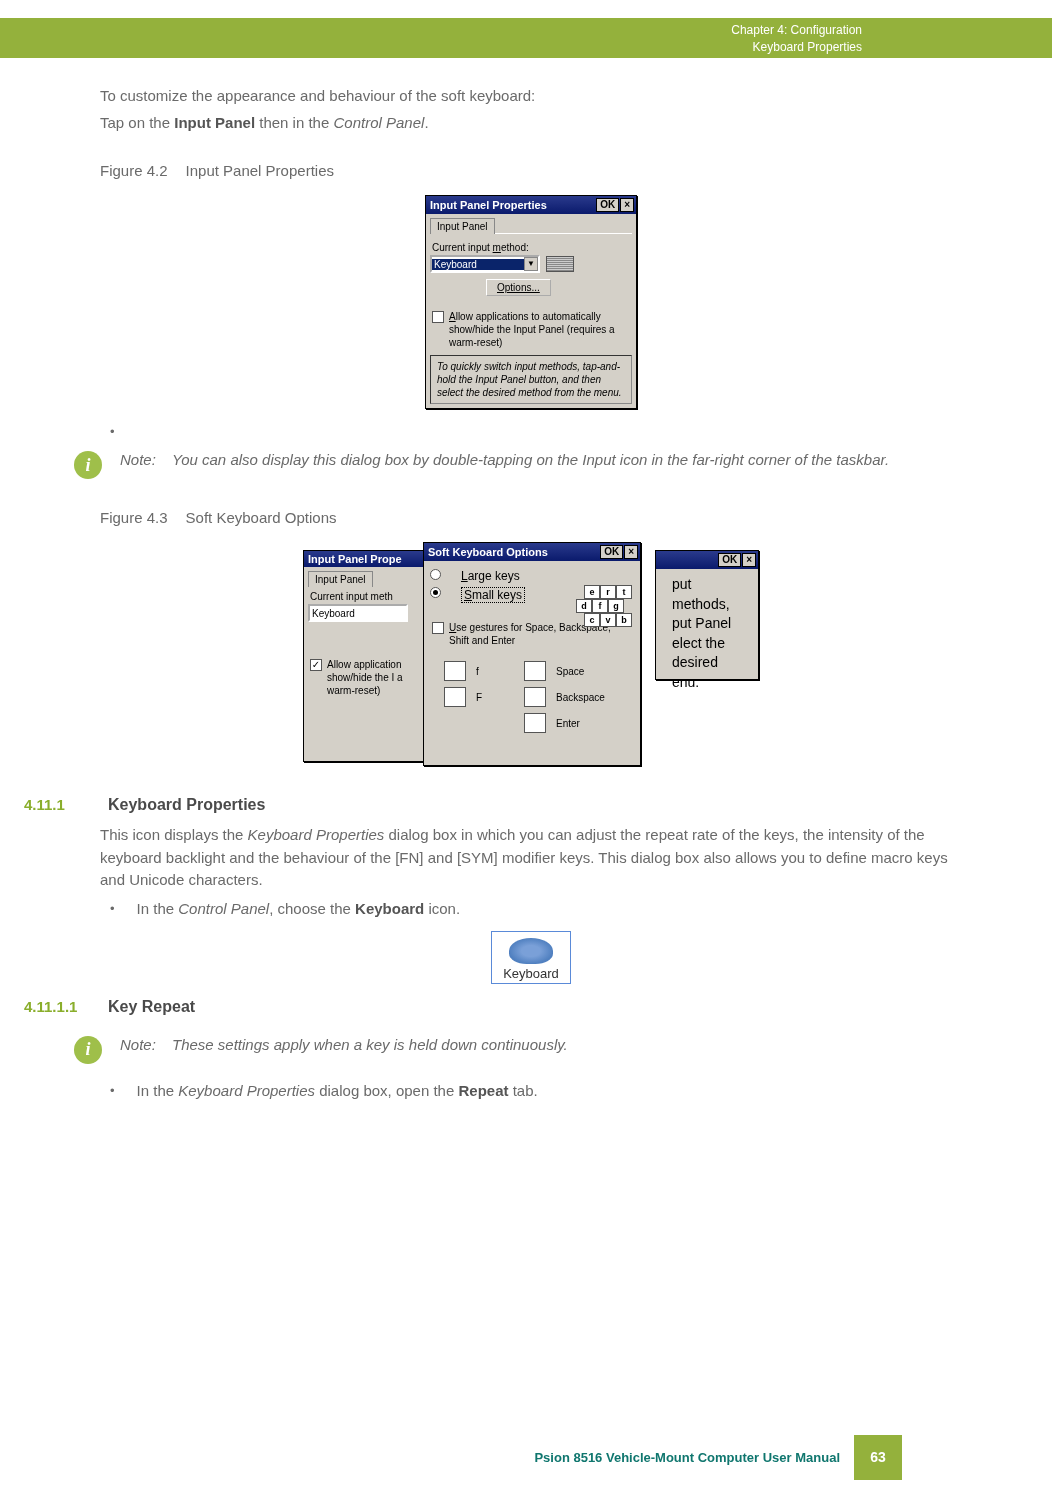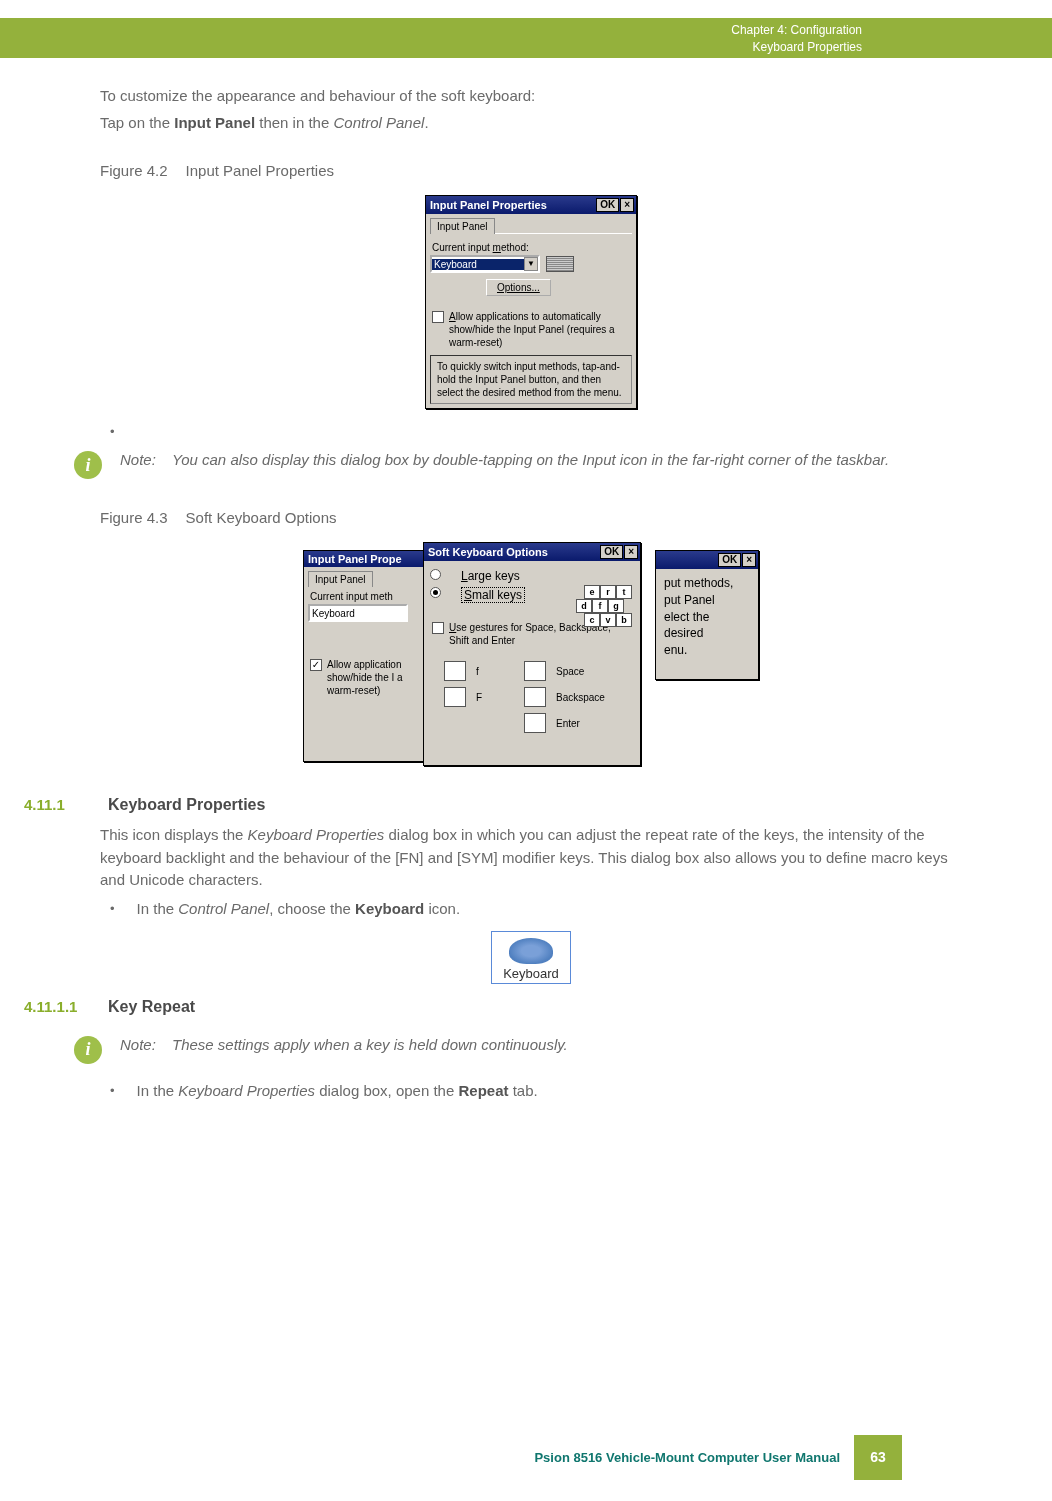--- a/index.html
+++ b/index.html
@@ -74,21 +74,21 @@
   .lbl-plain { font-size: 10px; margin: 4px 0 2px 2px; display:inline-block;}
   .combo { display:flex; align-items:center; gap:6px; }
   .combo-box { border:2px inset #fff; background:#fff; width:110px; height:18px; display:flex; align-items:center;}
   .combo-sel { background:#0a246a; color:#fff; padding:0 2px; font-size:10px; flex:1;}
   .combo-arrow { width:14px; height:14px; border:1px solid #888; background:#d4d0c8; text-align:center; font-size:8px; line-height:12px;}
   .kb-icon { width:28px; height:16px; border:1px solid #555; background:repeating-linear-gradient(0deg,#888,#888 1px,#ccc 1px,#ccc 2px);}
   .opt-btn { margin:6px 0 8px 56px; border:1px outset #fff; background:#d4d0c8; padding:2px 10px; font-size:10px; text-decoration:underline;}
   .check-row { display:flex; gap:5px; align-items:flex-start; margin:6px 2px;}
   .chk { width:12px; height:12px; border:1px solid #555; background:#fff; flex-shrink:0; margin-top:1px;}
   .chk.checked::after { content:"✓"; font-size:10px; line-height:10px; display:block; text-align:center;}
-  .sunken { border:1px inset #888; padding:4px 6px; margin-top:6px; font-size:10px; line-height:1.3;}
+  .sunken { border:1px inset #888; padding:4px 6px; margin-top:6px; font-size:10px; line-height:1.3;font-style:italic;}
 
   
   .dialog-cluster { width: 456px; height:230px; margin: 4px auto; position: relative; font-family: Tahoma, sans-serif; font-size:11px; color:#000;}
   .back-left, .back-right, .front-dlg { position:absolute; background:#d4d0c8; border:1px solid #000; box-shadow:1px 1px 0 #000; }
   .back-left { left:0; top:8px; width:128px; height:212px; }
   .back-right { right:0; top:8px; width:104px; height:130px; }
   .front-dlg { left:120px; top:0; width:218px; height:224px; z-index:3;}
   .radio-row { display:flex; align-items:flex-start; gap:20px; margin:4px 6px; font-size:12px;}
   .radio { width:11px; height:11px; border:1px solid #555; border-radius:50%; background:#fff; display:flex; align-items:center; justify-content:center;}
   .radio.sel::after{content:""; width:5px;height:5px;background:#000;border-radius:50%;}
@@ -195,21 +195,21 @@
       </div>
     </div>
     <div class="back-right">
       <div class="titlebar">
           <span></span>
         <div class="titlebar-btns">
           <span class="tb-btn">OK</span>
           <span class="tb-btn">×</span>
         </div>
       </div>
-      <div style="padding:6px 8px; font-size:12px; white-space:pre-line; line-height:1.4;">put methods,
+      <div style="padding:6px 16px; font-size:14px; white-space:pre-line; line-height:1.4;">put methods,
 put Panel
 elect the desired
 enu.</div>
     </div>
     <div class="front-dlg">
       <div class="titlebar">
         <span>Soft Keyboard Options</span>
         <div class="titlebar-btns">
           <span class="tb-btn">OK</span>
           <span class="tb-btn">×</span>

